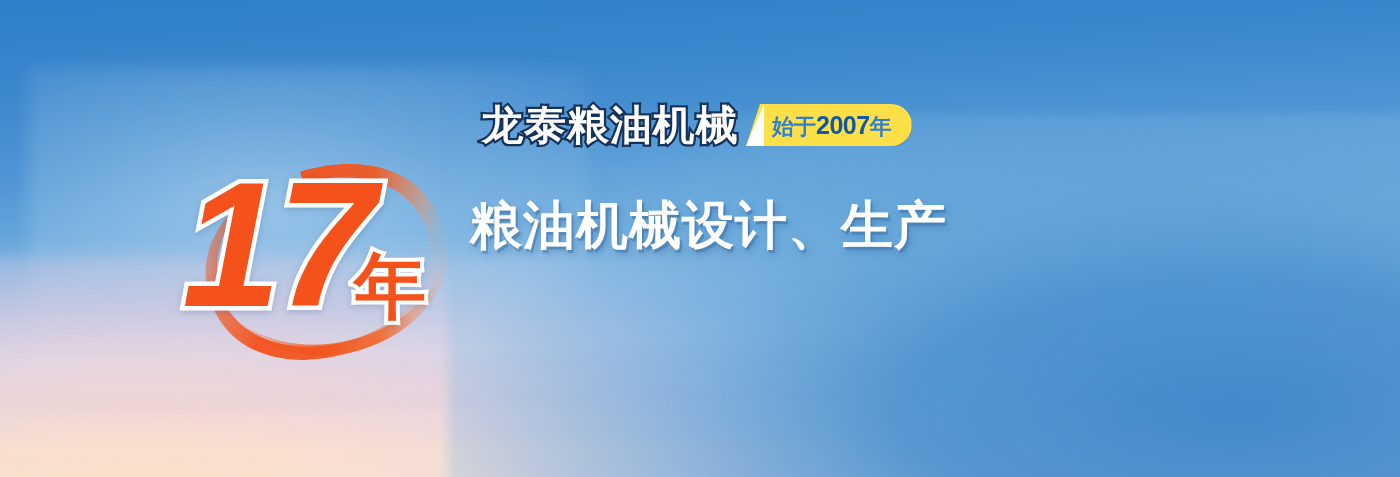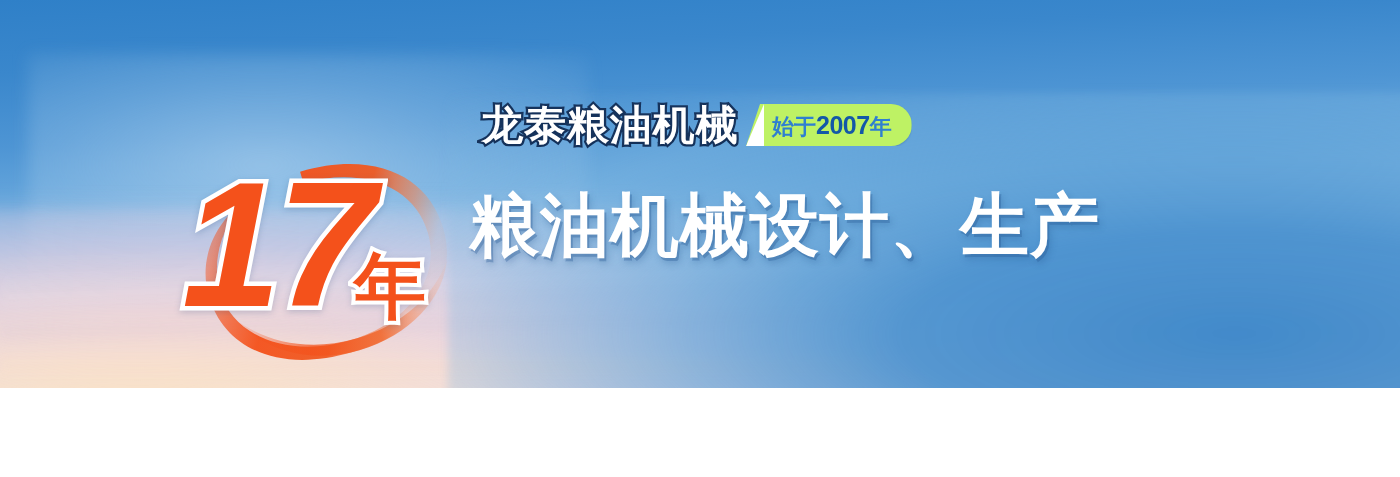--- a/index.html
+++ b/index.html
@@ -3,21 +3,21 @@
 <meta charset="utf-8">
 <style>
   html, body {
     margin: 0;
     padding: 0;
     background: #ffffff;
   }
   #banner {
     position: relative;
     width: 1400px;
-    height: 388px;
+    height: 477px;
     overflow: hidden;
     font-family: "Liberation Sans", "DejaVu Sans", sans-serif;
     user-select: none;
   }
 
   
   .sky-base {
     position: absolute;
     inset: 0;
     background: linear-gradient(177deg,
@@ -125,21 +125,21 @@
     white-space: nowrap;
     transform: scaleX(1.02);
   }
   .year-pill {
     position: relative;
     margin-left: 10px;
     height: 42px;
     display: flex;
     align-items: center;
     padding: 0 20px 0 26px;
-    background: #bef264;
+    background: #fde047;
     border-radius: 0 21px 21px 0;
     clip-path: polygon(14px 0, 100% 0, 100% 100%, 0 100%);
     box-shadow: 0 1px 2px rgba(10,40,80,0.18);
   }
   .year-pill::before {
     content: "";
     position: absolute;
     left: 0; top: 0; bottom: 0;
     width: 18px;
     background: #ffffff;
@@ -202,21 +202,21 @@
     filter: drop-shadow(0 2px 3px rgba(30,70,120,0.20));
   }
 
   
   .headline {
     position: absolute;
     left: 470px;
     top: 178px;
   }
   .headline-line {
-    font-size: 69px;
+    font-size: 52px;
     font-weight: 700;
     line-height: 95px;
     letter-spacing: 1px;
     color: #ffffff;
     white-space: nowrap;
     text-shadow:
        2px 3px 0 rgba(40,92,150,0.34),
        3px 5px 7px rgba(30,78,136,0.28);
   }
 </style>

